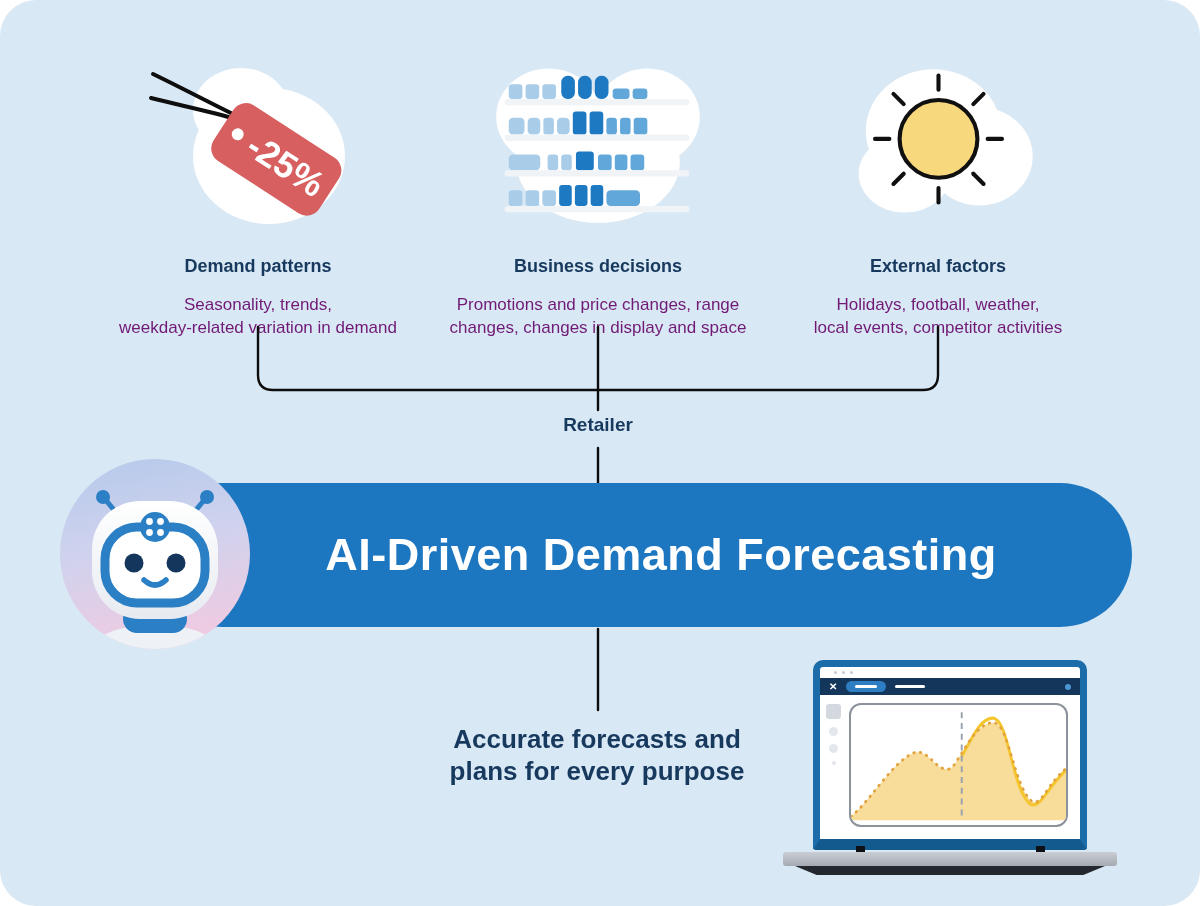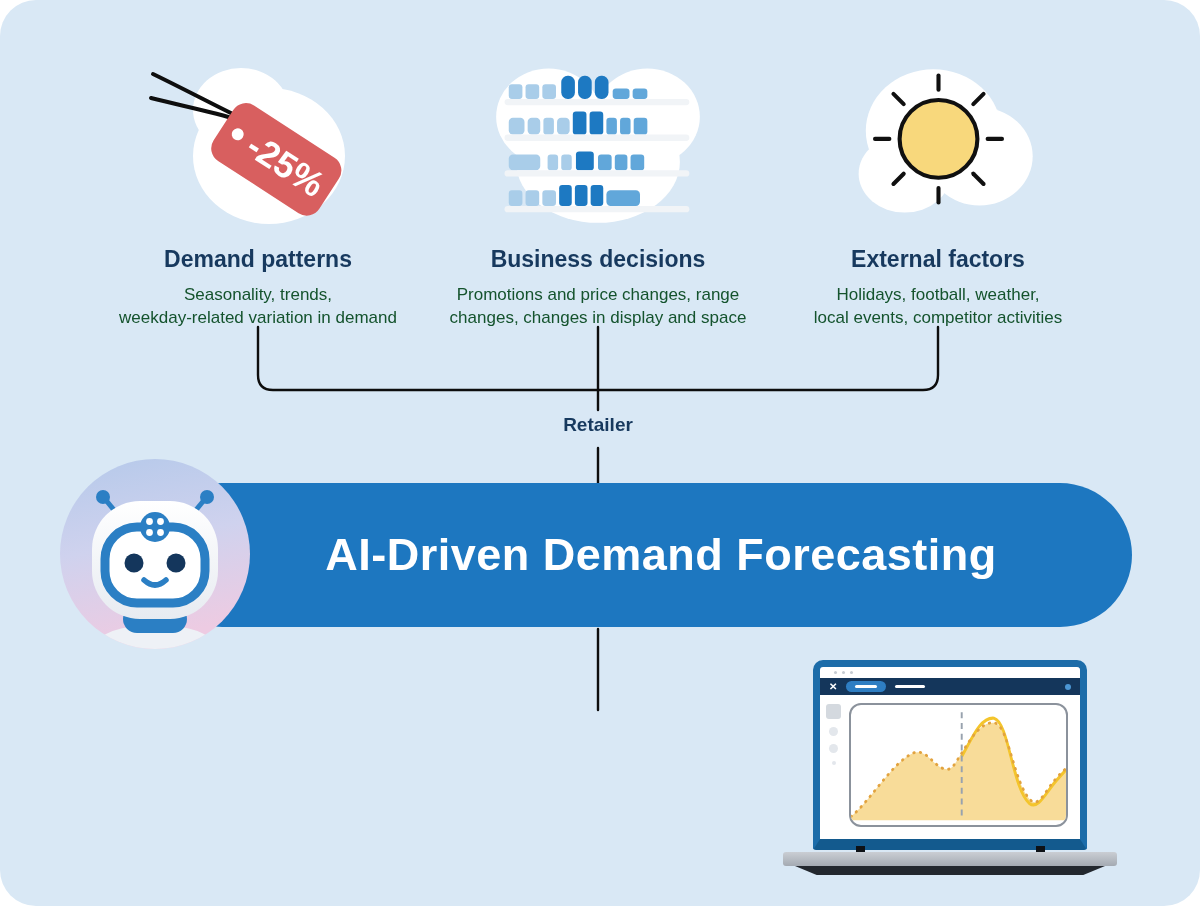--- a/index.html
+++ b/index.html
@@ -1,22 +1,22 @@
 <!DOCTYPE html>
 <html><head>
 <meta charset="utf-8">
 <style>
   html,body{margin:0;padding:0;background:#ffffff;font-family:"Liberation Sans",sans-serif;}
   .canvas{position:relative;width:1200px;height:906px;background:#d9e8f5;border-radius:36px;overflow:hidden;}
 
   
   .col{position:absolute;top:58px;width:340px;text-align:center;}
   .col .icon-box{height:170px;display:flex;align-items:center;justify-content:center;}
-  .col-title{margin:18px 0 6px 0;font-size:23px;font-weight:bold;color:#17395e;}
-  .col-sub{margin:10px;font-size:17px;line-height:1.38;color:#14532d;white-space:pre-line;}
+  .col-title{margin:28px 0 6px 0;font-size:18px;font-weight:bold;color:#17395e;}
+  .col-sub{margin:16px;font-size:17px;line-height:1.38;color:#701a75;white-space:pre-line;}
 
   
   .connector-svg{position:absolute;left:0;top:0;pointer-events:none;}
   .retailer{position:absolute;left:498px;top:414px;width:200px;text-align:center;
             font-size:19px;font-weight:bold;color:#17395e;}
 
   
   .banner{position:absolute;left:150px;top:483px;width:982px;height:144px;border-radius:72px;
           display:flex;align-items:center;justify-content:center;padding-left:40px;box-sizing:border-box;}
   .banner-title{color:#ffffff;font-size:45px;font-weight:bold;letter-spacing:0.5px;}
@@ -223,20 +223,22 @@
           <circle cx="89.5" cy="73.5" r="3.4"></circle>
           <circle cx="100.5" cy="73.5" r="3.4"></circle>
         </g>
         <circle cx="74" cy="104" r="9.5" fill="#14365c"></circle>
         <circle cx="116" cy="104" r="9.5" fill="#14365c"></circle>
         <path d="M84 121 Q95 131 106 121" stroke="#2b7fc4" stroke-width="5.5" fill="none" stroke-linecap="round"></path>
       </g>
     </svg>
   </div>
 
+  <div class="outcome">Accurate forecasts and
+plans for every purpose</div>
 
   <div class="laptop">
     <div class="screen">
       <div class="win-dots">
           <i></i>
           <i></i>
           <i></i>
         </div>
       <div class="toolbar">
         <span class="tb-x">✕</span>

